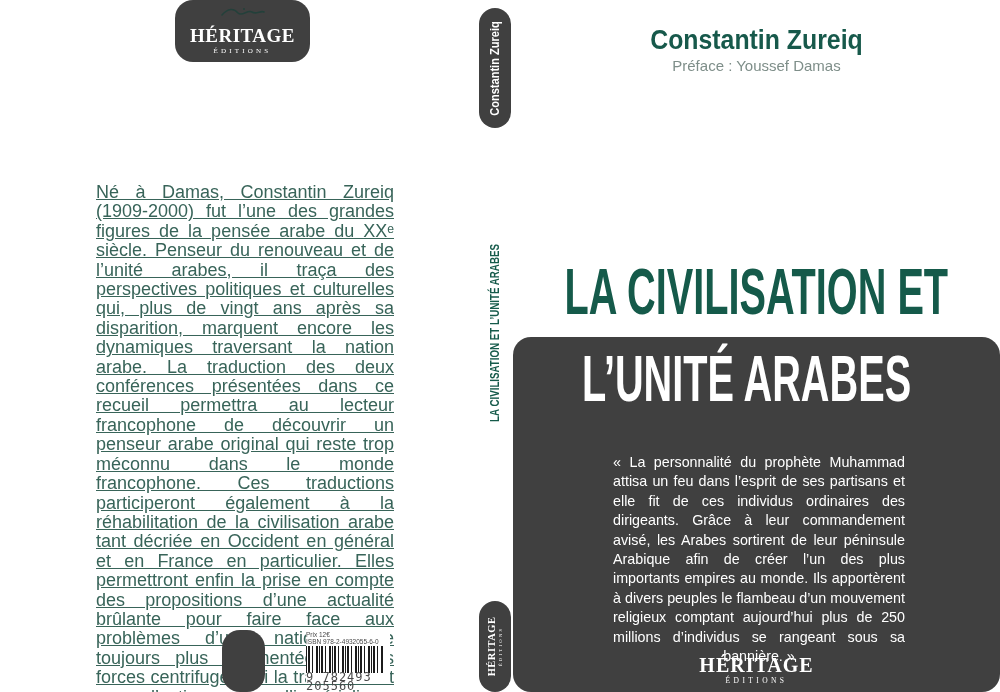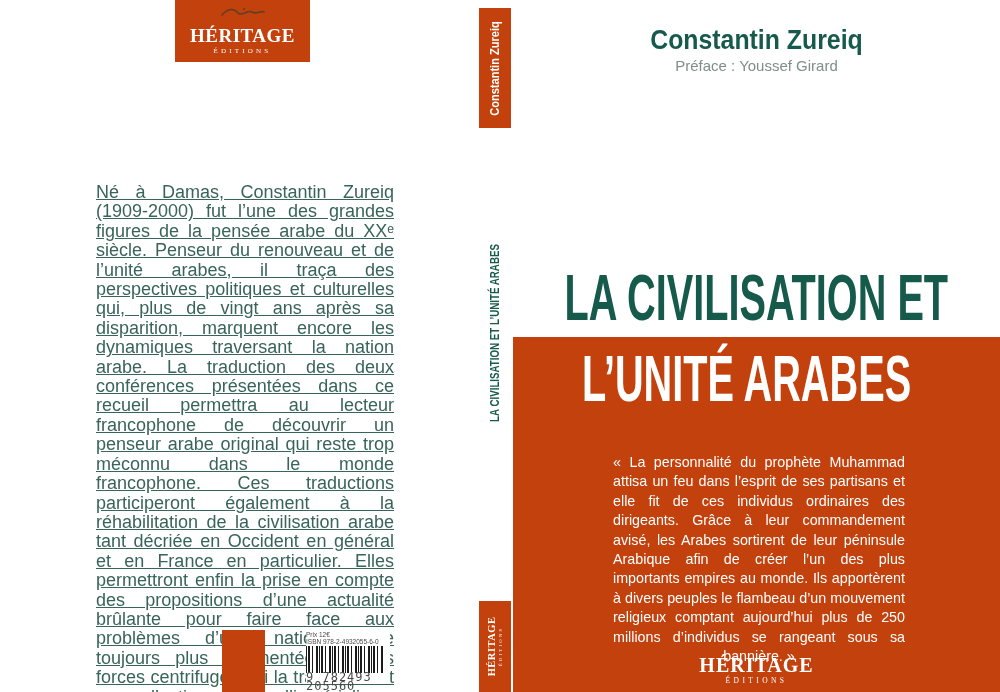--- a/index.html
+++ b/index.html
@@ -1,21 +1,21 @@
 <!DOCTYPE html>
 <html><head>
 <meta charset="utf-8">
 <style>
   html,body{margin:0;padding:0;background:#e8e8e8;}
   .page{
     position:relative;width:1000px;height:692px;background:#ffffff;
     font-family:"Liberation Sans",sans-serif;overflow:hidden;margin:0 auto;
   }
   
-  .green{background:#c2410c;}
+  .green{background:#404040;border-radius:18px;}
   .serif{font-family:"Liberation Serif","DejaVu Serif",serif;}
 
   
   .logo-box{
     position:absolute;left:175px;top:0;width:135px;height:62px;
     display:flex;flex-direction:column;align-items:center;justify-content:flex-end;
     padding-bottom:7px;box-sizing:border-box;
   }
   .calli{position:absolute;top:6px;left:50%;transform:translateX(-50%);opacity:.55;}
   .logo-word{color:#ffffff;font-weight:700;font-size:19px;letter-spacing:.5px;line-height:1;}
@@ -72,21 +72,21 @@
 
   
   .front-header{position:absolute;left:513px;top:26px;width:487px;text-align:center;}
   .front-author{
     color:#17594b;font-weight:700;font-size:27px;line-height:1.1;
     transform:scaleX(.92);transform-origin:center;
   }
   .front-credit{color:#7e8e89;font-size:15px;line-height:19px;}
   .front-credit.first{margin-top:7px;}
 
-  .title1-wrap{position:absolute;left:513px;top:266px;width:487px;display:flex;justify-content:center;}
+  .title1-wrap{position:absolute;left:513px;top:260px;width:487px;display:flex;justify-content:center;}
   .big-title{
     font-weight:800;font-size:64px;line-height:1;white-space:nowrap;
     transform:scaleX(.62);transform-origin:center;letter-spacing:0;
   }
   .title1{color:#155a4a;}
 
   .green-block{position:absolute;left:513px;top:337px;width:487px;height:355px;}
   .title2-wrap{position:absolute;left:12px;top:10px;width:100%;display:flex;justify-content:flex-end;}
   .title2{color:#ffffff;}
 
@@ -145,21 +145,21 @@
         <div class="spine-pub-word serif">HÉRITAGE</div>
         <div class="spine-pub-sub serif">ÉDITIONS</div>
       </div>
     </div>
   </div>
 
   <div>
 
     <div class="front-header">
       <div class="front-author">Constantin Zureiq</div>
-      <div class="front-credit">Préface : Youssef Girard</div>
+      <div class="front-credit">Préface : Youssef Damas</div>
     </div>
 
     <div class="title1-wrap">
       <div class="big-title title1">LA CIVILISATION ET</div>
     </div>
 
     <div class="green-block green">
       <div class="title2-wrap">
         <div class="big-title title2">L’UNITÉ ARABES</div>
       </div>

